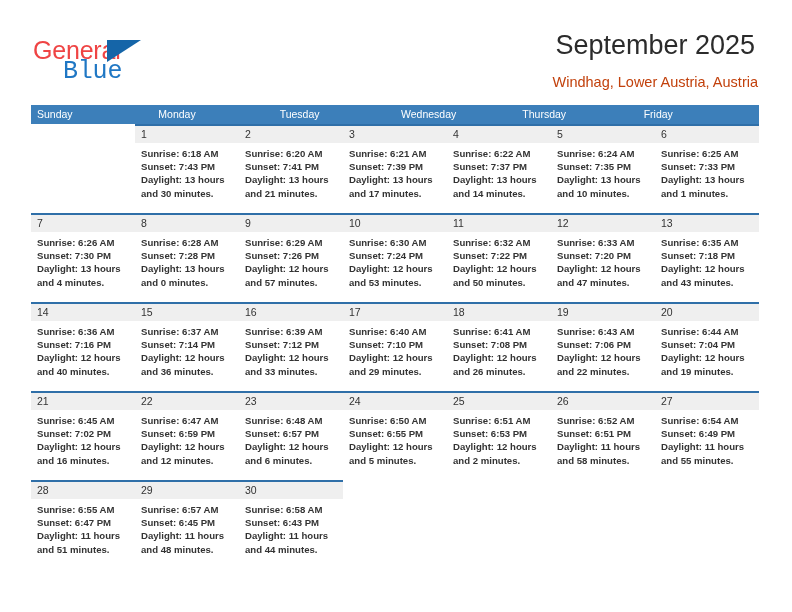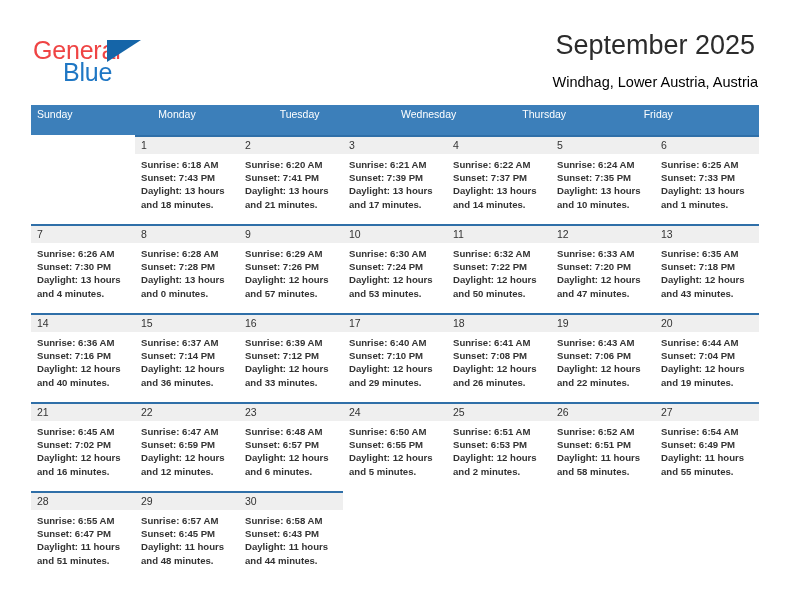--- a/index.html
+++ b/index.html
@@ -46,21 +46,21 @@
     font-family: "Liberation Sans", sans-serif;
   }
   .brand-blue {
     position: absolute;
     left: 30px;
     top: 22px;
     font-size: 25px;
     color: #1f77c4;
     letter-spacing: -0.2px;
     line-height: 28px;
-    font-family: Liberation Sans, sans-serif;
+    font-family: Liberation Mono, monospace;
   }
   .brand-triangle {
     position: absolute;
     left: 74px;
     top: 4px;
     width: 0;
     height: 0;
     border-left: 34px solid #1565a8;
     border-bottom: 22px solid transparent;
   }
@@ -74,37 +74,37 @@
   .cal-title {
     font-size: 27px;
     color: #2b2b2b;
     line-height: 34px;
     white-space: nowrap;
     font-weight: normal;
     margin: 0;
   }
   .cal-subtitle {
     font-size: 14.5px;
-    color: #000000;
+    color: #c2410c;
     line-height: 20px;
     white-space: nowrap;
     margin-top: 10px;
   }
 
   
   .calendar {
     position: absolute;
     left: 31px;
     top: 105px;
     width: 728px;
   }
   .dow-row {
     display: flex;
     width: 728px;
-    height: 30px;
+    height: 19px;
     background: #3c7fba;
   }
   .dow {
     flex: 1 1 0;
     color: #ffffff;
     font-size: 10.5px;
     line-height: 19px;
     padding-left: 6px;
     white-space: nowrap;
     overflow: hidden;
@@ -190,21 +190,21 @@
           <div class="cell empty"></div>
           <div class="cell filled">
             <div class="topline"></div>
             <div class="daynum-band">
               <div class="daynum">1</div>
             </div>
             <div class="info">
               <div class="info-line">Sunrise: 6:18 AM</div>
               <div class="info-line">Sunset: 7:43 PM</div>
               <div class="info-line">Daylight: 13 hours</div>
-              <div class="info-line">and 18 minutes.</div>
+              <div class="info-line">and 30 minutes.</div>
             </div>
           </div>
           <div class="cell filled">
             <div class="topline"></div>
             <div class="daynum-band">
               <div class="daynum">2</div>
             </div>
             <div class="info">
               <div class="info-line">Sunrise: 6:20 AM</div>
               <div class="info-line">Sunset: 7:41 PM</div>

